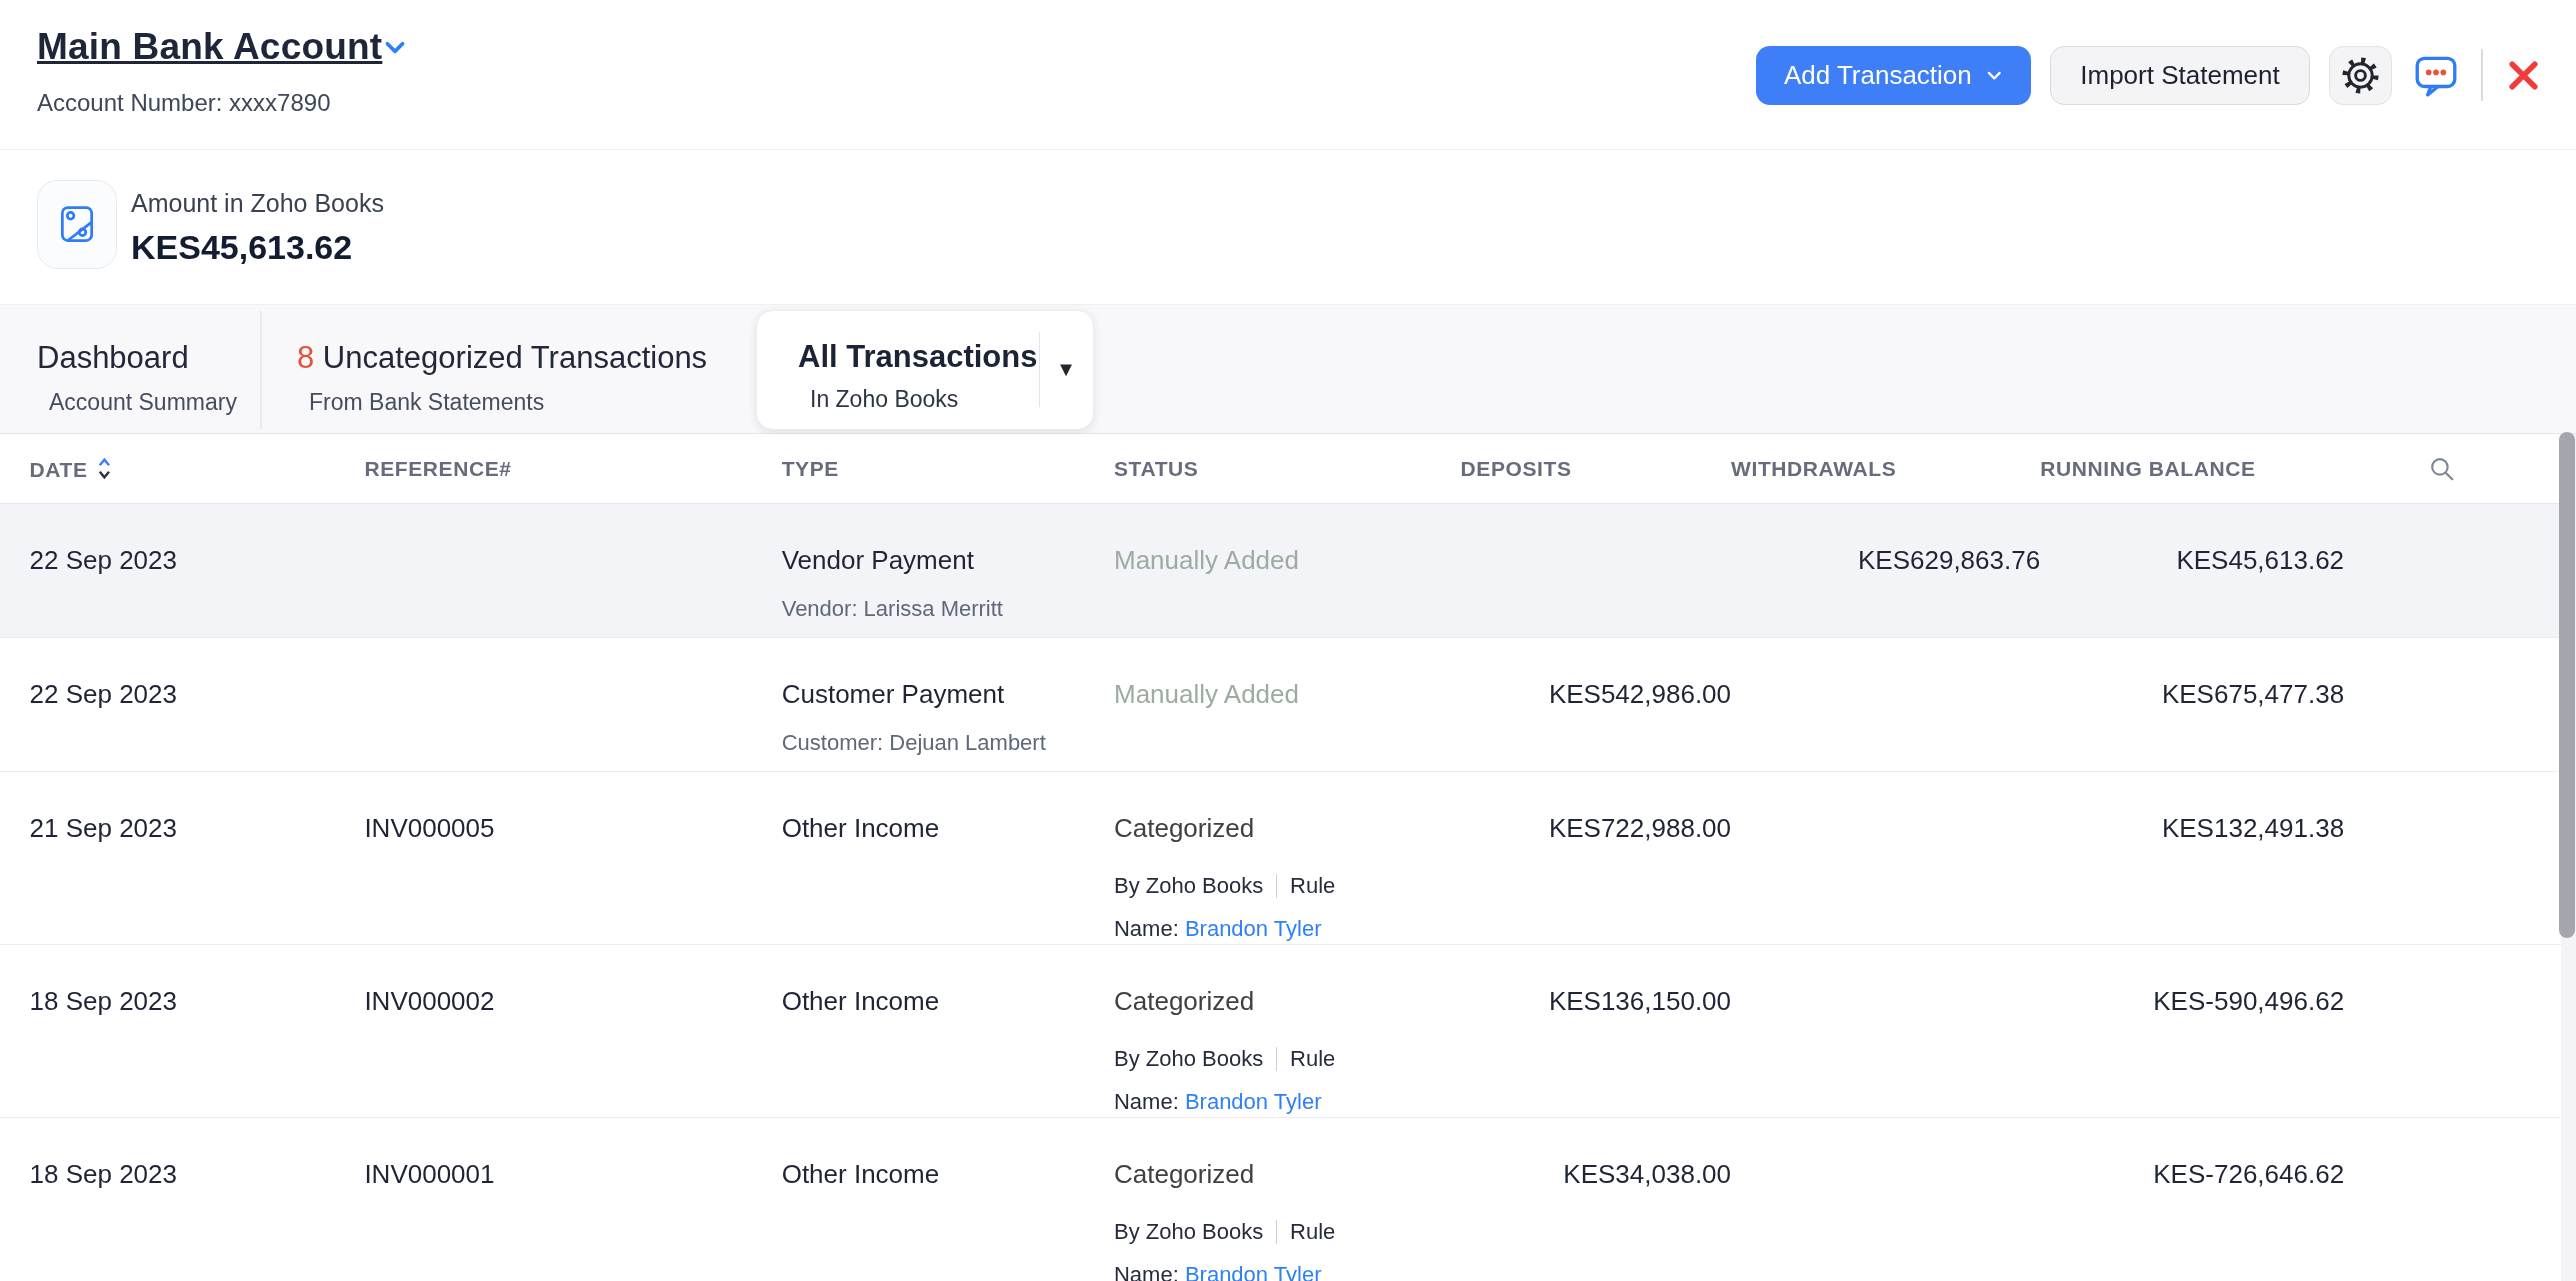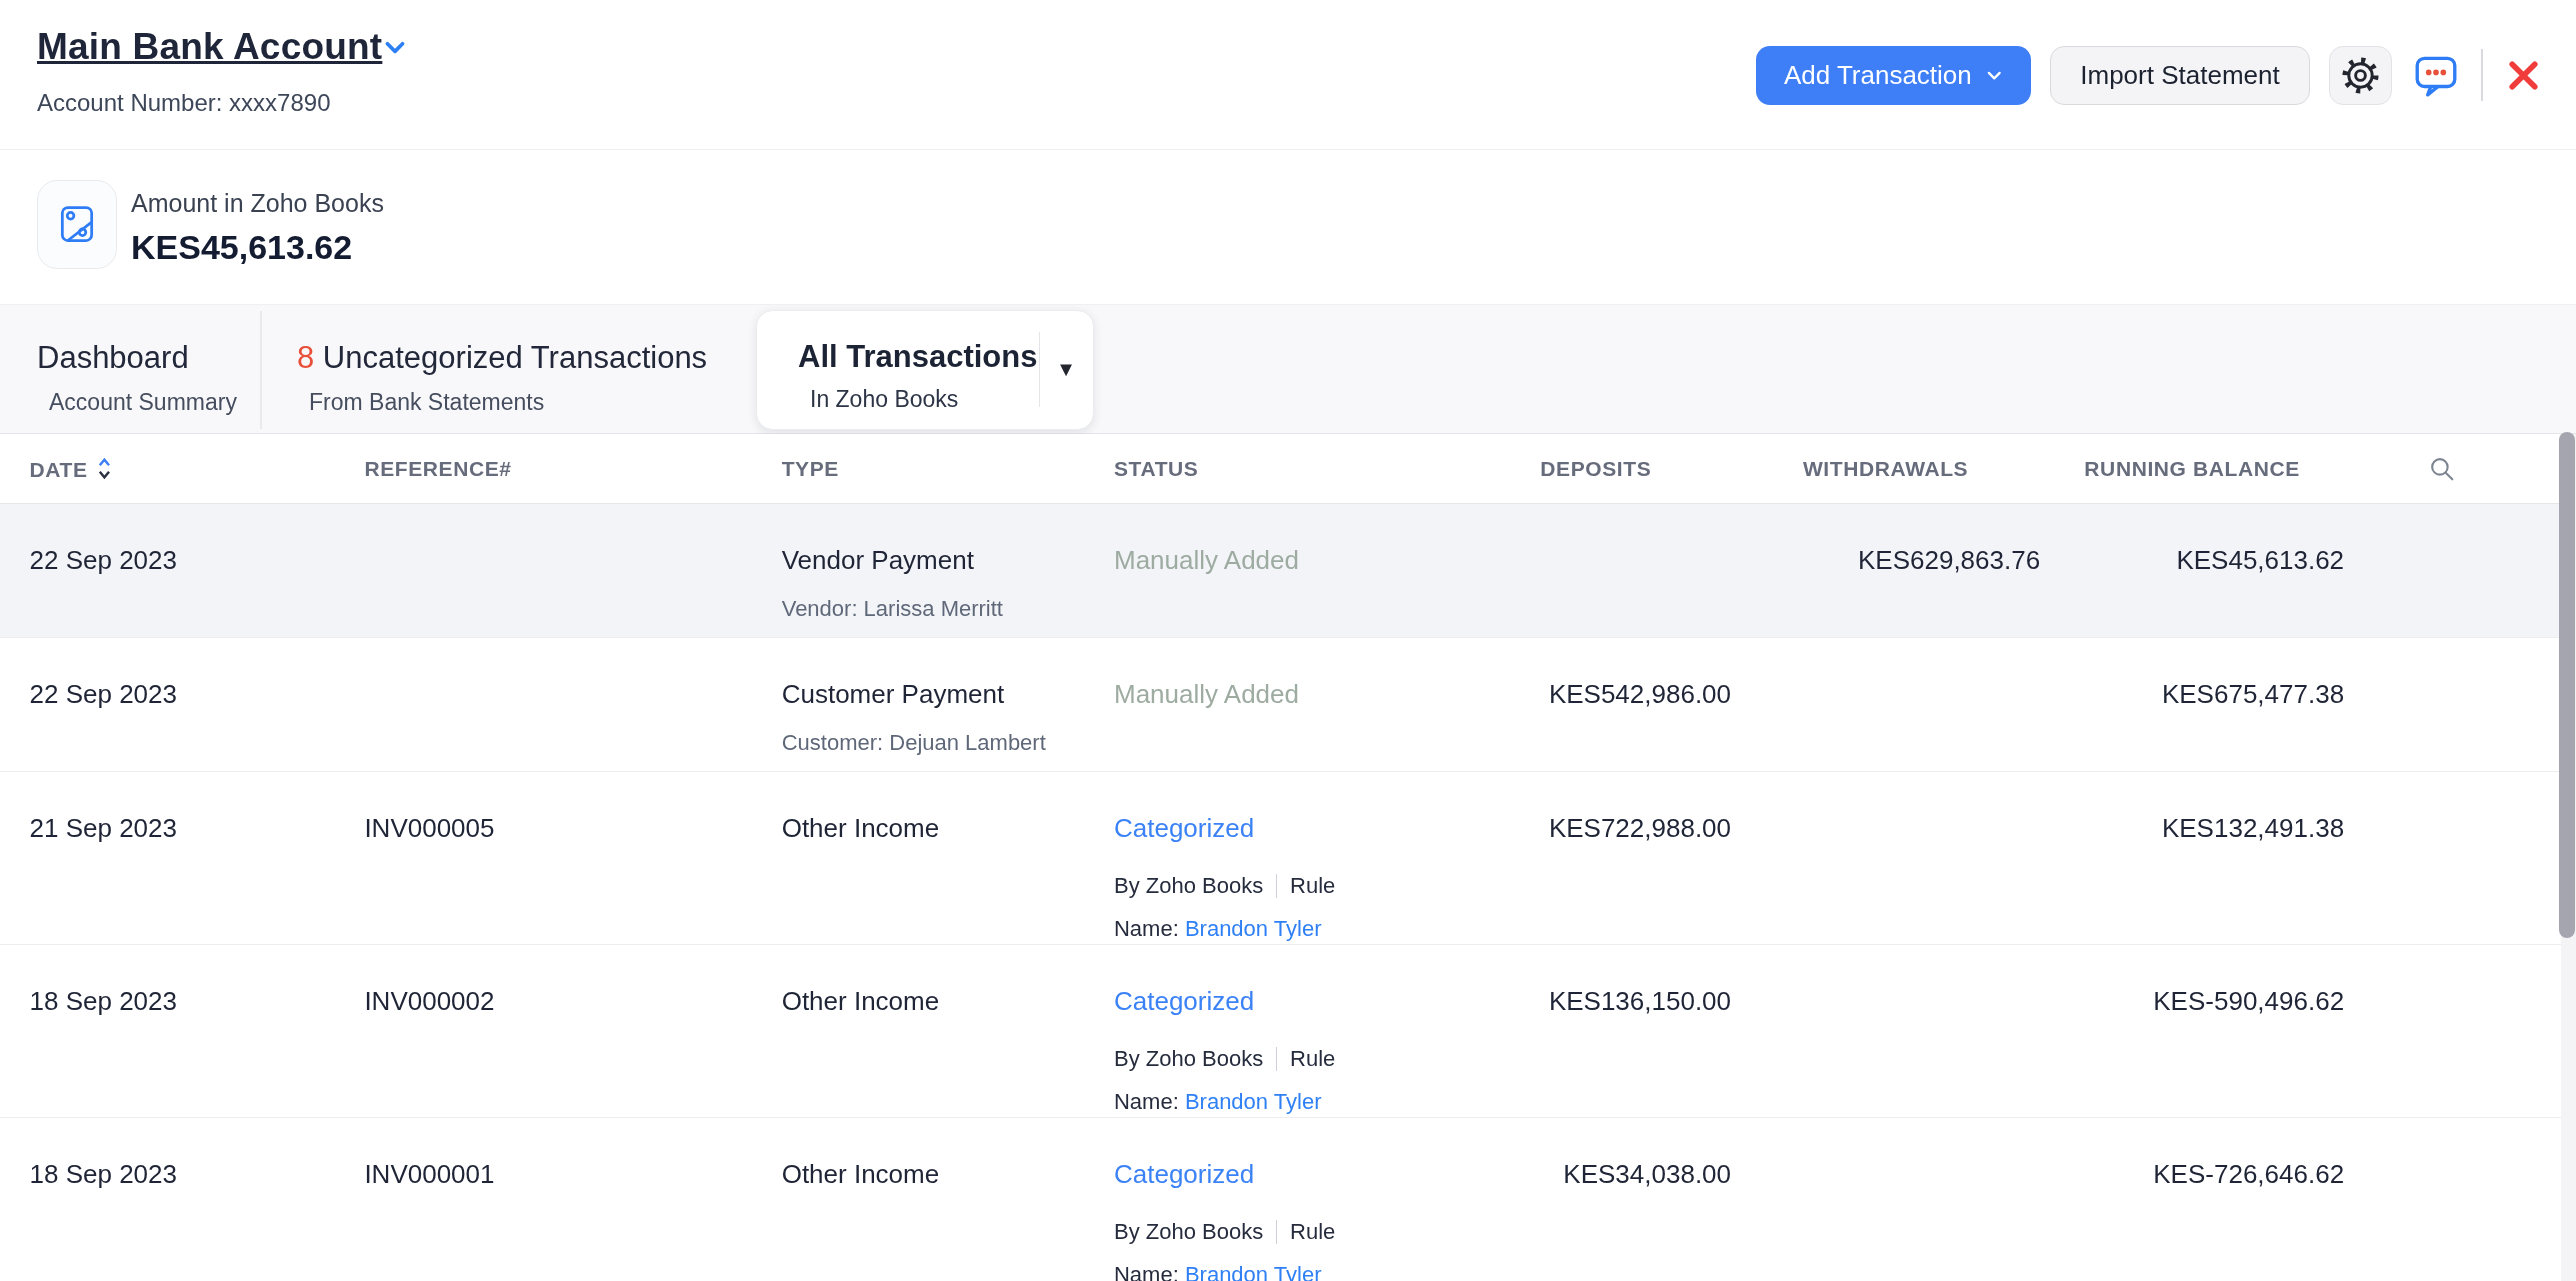--- a/index.html
+++ b/index.html
@@ -50,33 +50,33 @@
   .card-caret{position:absolute;right:0;top:0;width:54px;height:100%;display:flex;align-items:center;
               justify-content:center;cursor:pointer;}
   .card-caret::before{content:"";position:absolute;left:0;top:18%;height:64%;border-left:1.8px solid #e4e5e9;}
   .caret-glyph{font-size:20.3px;color:#23262e;}
 
   
   .table{position:absolute;left:0;top:434px;width:100%;}
   .grid{display:grid;grid-template-columns:13% 16.2% 12.9% 14.6% 10.5% 12% 11.8% 9%;}
   .thead{height:70px;background:#fff;border-bottom:1.8px solid #e4e6ea;box-sizing:border-box;align-items:center;}
   .th{font-size:21px;font-weight:600;letter-spacing:0.6px;color:#666c7c;padding-left:29.5px;box-sizing:border-box;}
-  .th.num{text-align:center;padding-left:0;}
+  .th.num{text-align:left;padding-left:0;}
   .th-date{display:flex;align-items:flex-end;gap:9.2px;cursor:pointer;}
   .th-search{padding-left:83px;display:flex;align-items:center;cursor:pointer;}
 
   .trow{box-sizing:border-box;border-bottom:1.8px solid #ededf1;background:#fff;cursor:pointer;}
   .trow.shaded{background:#f3f4f8;}
   .trow.h2{height:134px;}
   .trow.h3{height:173px;}
   .cell{padding:41px 0 0 29.5px;box-sizing:border-box;font-size:26px;color:#1f2536;line-height:31px;}
   .cell.num{text-align:right;padding-left:0;}
   .cell .sub{font-size:22px;color:#5f6879;line-height:28px;margin-top:18.5px;}
   .status-manual{color:#9daba1;}
-  .status-cat{color:#3b82f6;}
+  .status-cat{color:#404040;}
   .byline{font-size:22px;color:#262c3e;line-height:28px;margin-top:28px;display:flex;align-items:center;}
   .byline .rule-div{display:inline-block;width:0.9px;height:24px;background:#cfd2d8;margin:0 13px;}
   .nameline{font-size:22px;color:#262c3e;line-height:28px;margin-top:14.8px;}
   .name-link{color:#2f80f5;cursor:pointer;}
 
   
   .scroll-track{position:absolute;right:0;top:434px;width:14.8px;height:848px;background:#f4f4f6;}
   .scroll-thumb{position:absolute;right:0.9px;top:432px;width:15.7px;height:506px;border-radius:8.3px;
                 background:#a4a5af;cursor:pointer;}
 </style>

